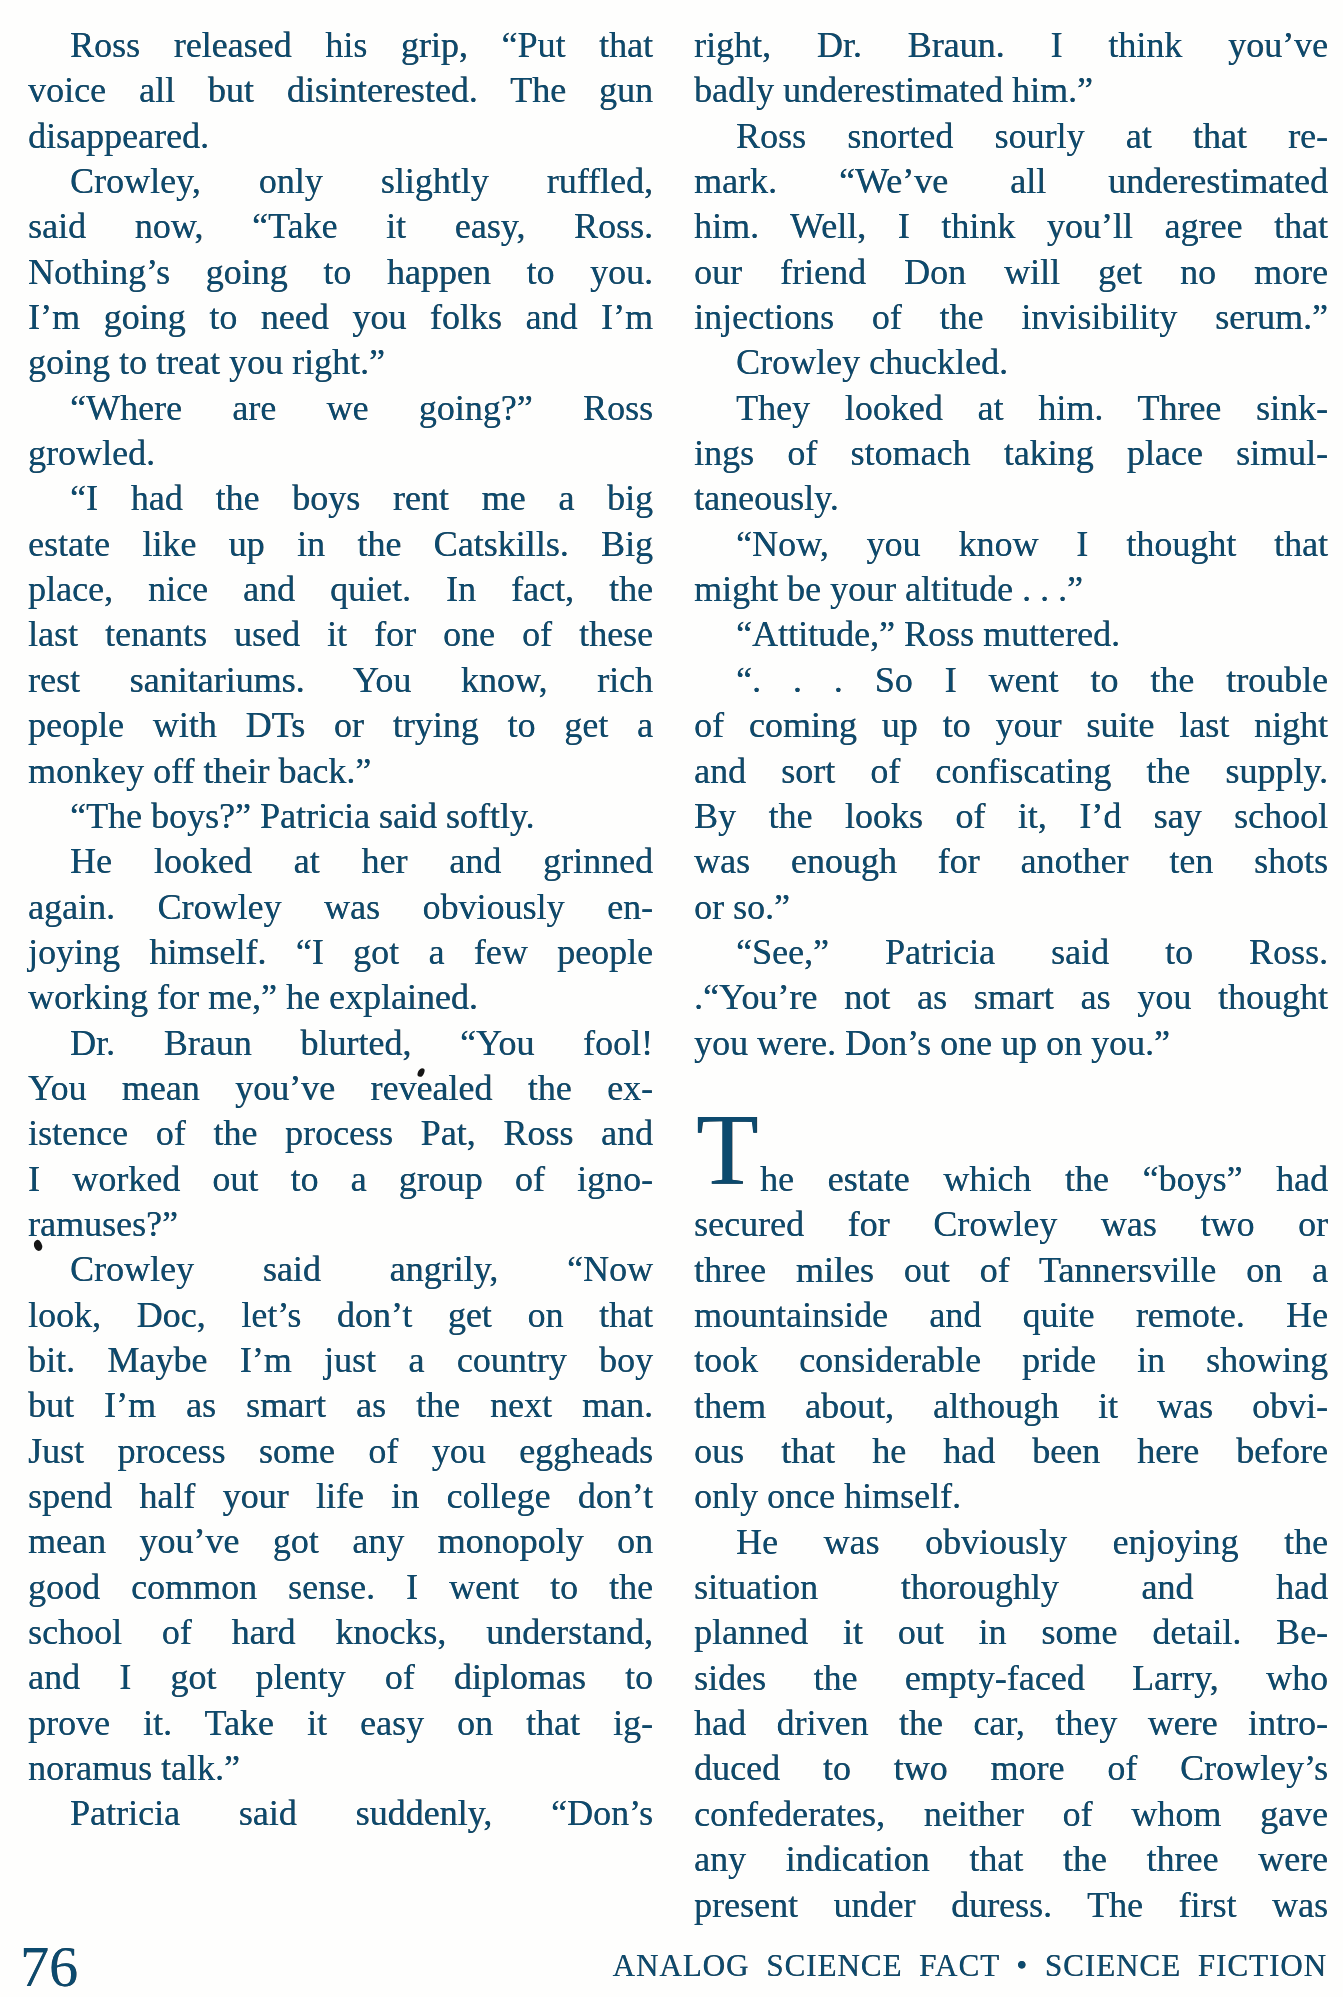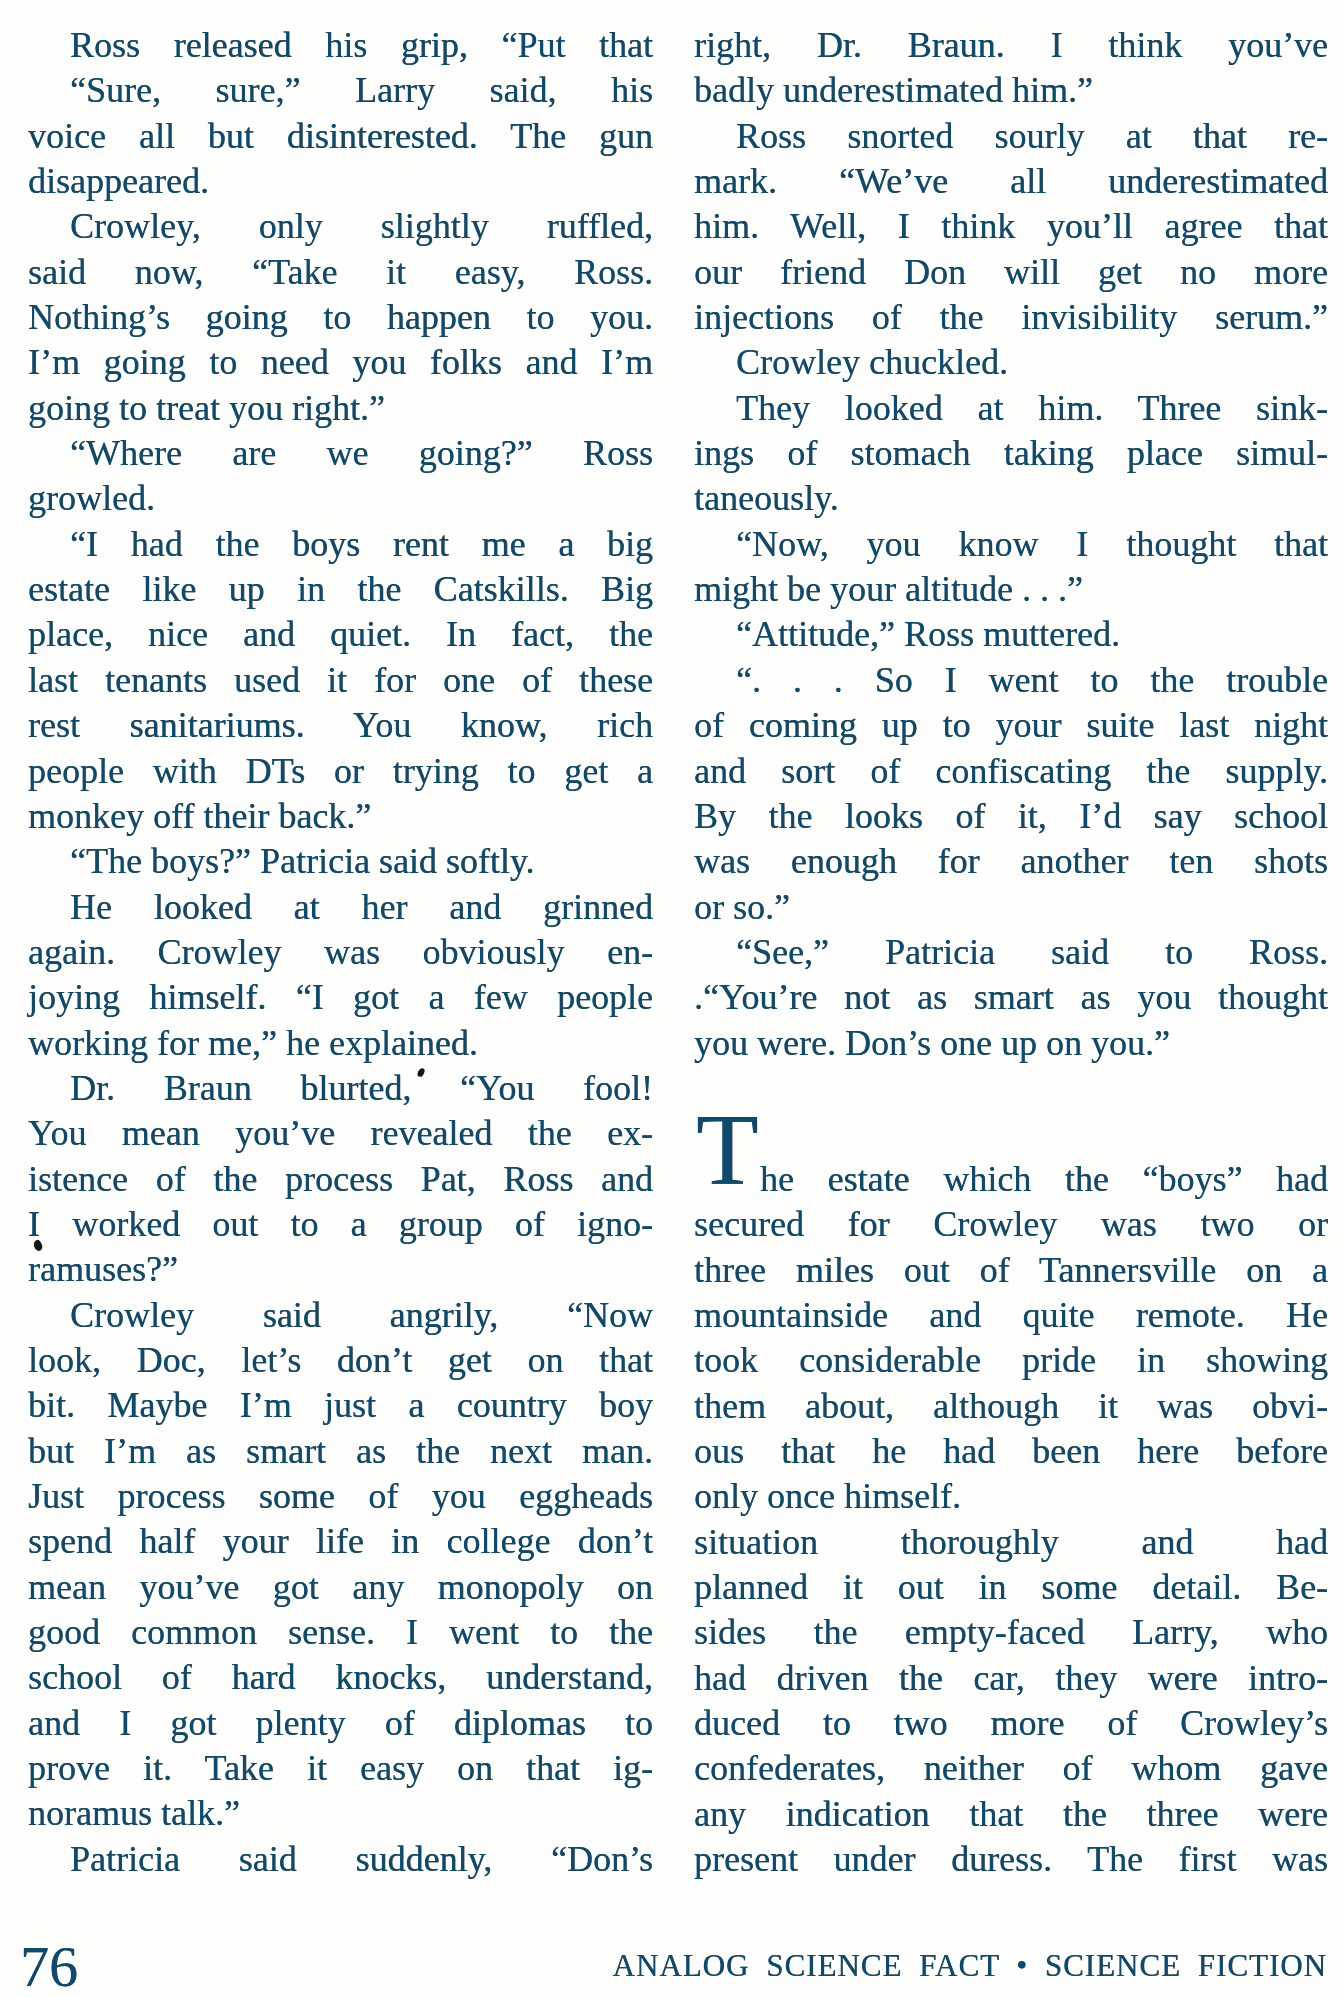--- a/index.html
+++ b/index.html
@@ -61,21 +61,20 @@
   }
   #speck-i-hook   { left: 34px;  top: 1240px; width: 8px; height: 11px; transform: rotate(-28deg); }
   #speck-e-accent { left: 418px; top: 1068px; width: 6px; height: 9px;  transform: rotate(22deg); }
 </style>
 </head>
 <body>
 
 <div class="page">
   <div class="col" id="col-left">
       <div class="line just ind">Ross released his grip, “Put that</div>
-      <div class="line just ind">“Sure, sure,” Larry said, his</div>
       <div class="line just">voice all but disinterested. The gun</div>
       <div class="line">disappeared.</div>
       <div class="line just ind">Crowley, only slightly ruffled,</div>
       <div class="line just">said now, “Take it easy, Ross.</div>
       <div class="line just">Nothing’s going to happen to you.</div>
       <div class="line just">I’m going to need you folks and I’m</div>
       <div class="line">going to treat you right.”</div>
       <div class="line just ind">“Where are we going?” Ross</div>
       <div class="line">growled.</div>
       <div class="line just ind">“I had the boys rent me a big</div>
@@ -136,20 +135,21 @@
     </div>
   <div class="col" id="col-right-section">
       <div class="line just dcline"><span class="dropcap">T</span>he estate which the “boys” had</div>
       <div class="line just">secured for Crowley was two or</div>
       <div class="line just">three miles out of Tannersville on a</div>
       <div class="line just">mountainside and quite remote. He</div>
       <div class="line just">took considerable pride in showing</div>
       <div class="line just">them about, although it was obvi-</div>
       <div class="line just">ous that he had been here before</div>
       <div class="line">only once himself.</div>
+      <div class="line just ind">He was obviously enjoying the</div>
       <div class="line just">situation thoroughly and had</div>
       <div class="line just">planned it out in some detail. Be-</div>
       <div class="line just">sides the empty-faced Larry, who</div>
       <div class="line just">had driven the car, they were intro-</div>
       <div class="line just">duced to two more of Crowley’s</div>
       <div class="line just">confederates, neither of whom gave</div>
       <div class="line just">any indication that the three were</div>
       <div class="line just">present under duress. The first was</div>
     </div>
 

